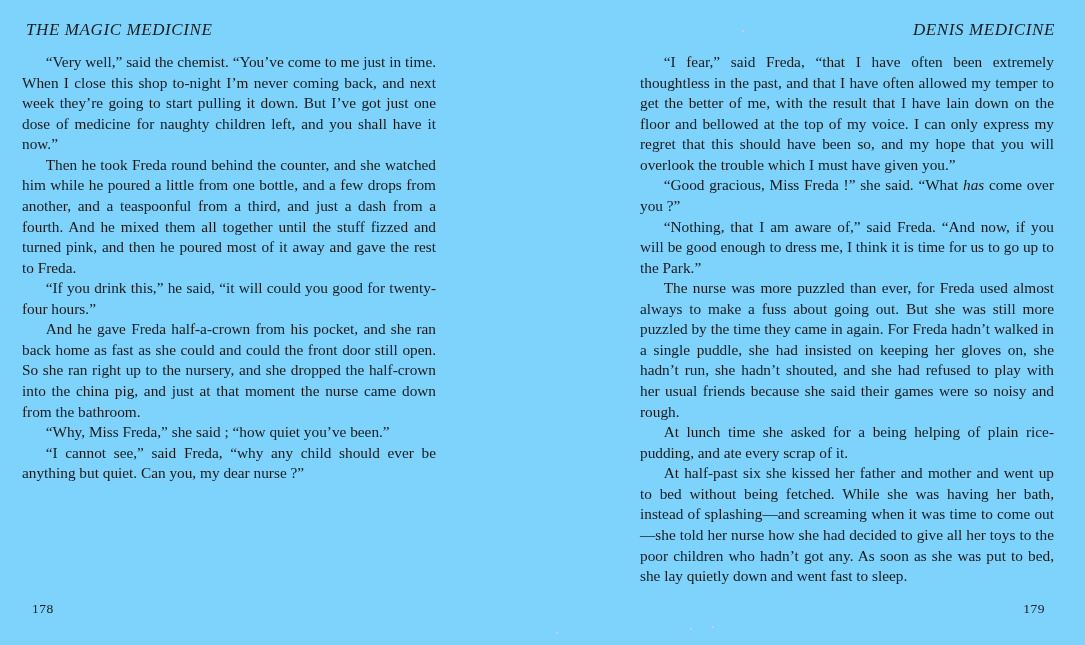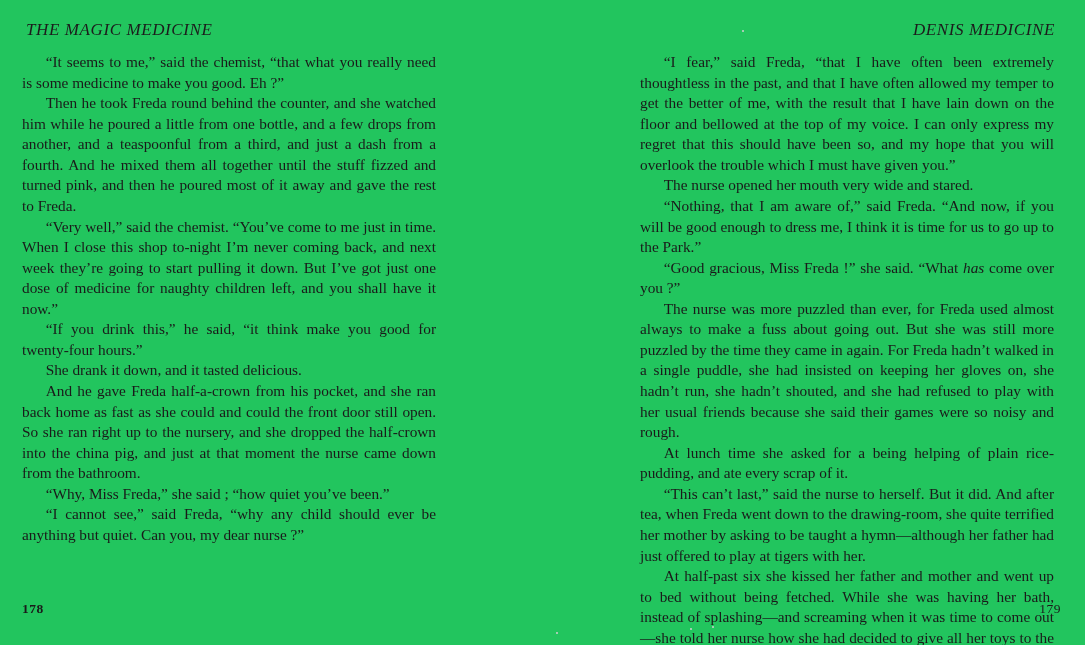--- a/index.html
+++ b/index.html
@@ -11,21 +11,21 @@
     width: 1085px;
     height: 645px;
     overflow: hidden;
     font-family: "Liberation Serif", serif;
     color: #1a1a1a;
   }
   .page {
     position: relative;
     width: 1085px;
     height: 645px;
-    background: #22c55e;
+    background: #7dd3fc;
   }
   .running-head {
     position: absolute;
     top: 20px;
     font-style: italic;
     font-size: 17px;
     letter-spacing: 0.6px;
     color: #1c1c1c;
   }
   .running-head.left {
@@ -57,61 +57,57 @@
     margin: 0;
     text-indent: 1.55em;
   }
   .folio {
     position: absolute;
     bottom: 28px;
     font-size: 13.5px;
     letter-spacing: 0.5px;
     font-family: "Liberation Serif", serif;
   }
-  .folio.left { left: 22px; font-weight: bold; }
-  .folio.right { right: 24px; }
+  .folio.left { left: 32px; }
+  .folio.right { right: 40px; }
   .speck {
     position: absolute;
     width: 2px;
     height: 2px;
     background: #cfcfcf;
     border-radius: 50%;
   }
   em { font-style: italic; }
 </style>
 </head>
 <body>
 
 <div class="page">
 
   <div class="running-head left">THE MAGIC MEDICINE</div>
   <div class="running-head right">DENIS MEDICINE</div>
 
   <div class="columns">
 
     <div class="col left">
-      <p>“It seems to me,” said the chemist, “that what you really need is some medicine to make you good.  Eh ?”</p>
+      <p>“Very well,” said the chemist.  “You’ve come to me just in time.  When I close this shop to-night I’m never coming back, and next week they’re going to start pulling it down.  But I’ve got just one dose of medicine for naughty children left, and you shall have it now.”</p>
       <p>Then he took Freda round behind the counter, and she watched him while he poured a little from one bottle, and a few drops from another, and a teaspoonful from a third, and just a dash from a fourth.  And he mixed them all together until the stuff fizzed and turned pink, and then he poured most of it away and gave the rest to Freda.</p>
-      <p>“Very well,” said the chemist.  “You’ve come to me just in time.  When I close this shop to-night I’m never coming back, and next week they’re going to start pulling it down.  But I’ve got just one dose of medicine for naughty children left, and you shall have it now.”</p>
-      <p>“If you drink this,” he said, “it think make you good for twenty-four hours.”</p>
-      <p>She drank it down, and it tasted delicious.</p>
+      <p>“If you drink this,” he said, “it will could you good for twenty-four hours.”</p>
       <p>And he gave Freda half-a-crown from his pocket, and she ran back home as fast as she could and could the front door still open.  So she ran right up to the nursery, and she dropped the half-crown into the china pig, and just at that moment the nurse came down from the bathroom.</p>
       <p>“Why, Miss Freda,” she said ; “how quiet you’ve been.”</p>
       <p>“I cannot see,” said Freda, “why any child should ever be anything but quiet.  Can you, my dear nurse ?”</p>
 
     </div>
 
     <div class="col right">
       <p>“I fear,” said Freda, “that I have often been extremely thoughtless in the past, and that I have often allowed my temper to get the better of me, with the result that I have lain down on the floor and bellowed at the top of my voice.  I can only express my regret that this should have been so, and my hope that you will overlook the trouble which I must have given you.”</p>
-      <p>The nurse opened her mouth very wide and stared.</p>
+      <p>“Good gracious, Miss Freda !” she said.  “What <em>has</em> come over you ?”</p>
       <p>“Nothing, that I am aware of,” said Freda.  “And now, if you will be good enough to dress me, I think it is time for us to go up to the Park.”</p>
-      <p>“Good gracious, Miss Freda !” she said.  “What <em>has</em> come over you ?”</p>
       <p>The nurse was more puzzled than ever, for Freda used almost always to make a fuss about going out.  But she was still more puzzled by the time they came in again.  For Freda hadn’t walked in a single puddle, she had insisted on keeping her gloves on, she hadn’t run, she hadn’t shouted, and she had refused to play with her usual friends because she said their games were so noisy and rough.</p>
       <p>At lunch time she asked for a being helping of plain rice-pudding, and ate every scrap of it.</p>
-      <p>“This can’t last,” said the nurse to herself.  But it did.  And after tea, when Freda went down to the drawing-room, she quite terrified her mother by asking to be taught a hymn—although her father had just offered to play at tigers with her.</p>
       <p>At half-past six she kissed her father and mother and went up to bed without being fetched.  While she was having her bath, instead of splashing—and screaming when it was time to come out—she told her nurse how she had decided to give all her toys to the poor children who hadn’t got any.  As soon as she was put to bed, she lay quietly down and went fast to sleep.</p>
     </div>
 
   </div>
 
   <div class="folio left">178</div>
   <div class="folio right">179</div>
 
   <div class="speck" style="left:742px; top:30px;"></div>
   <div class="speck" style="left:556px; top:632px;"></div>

